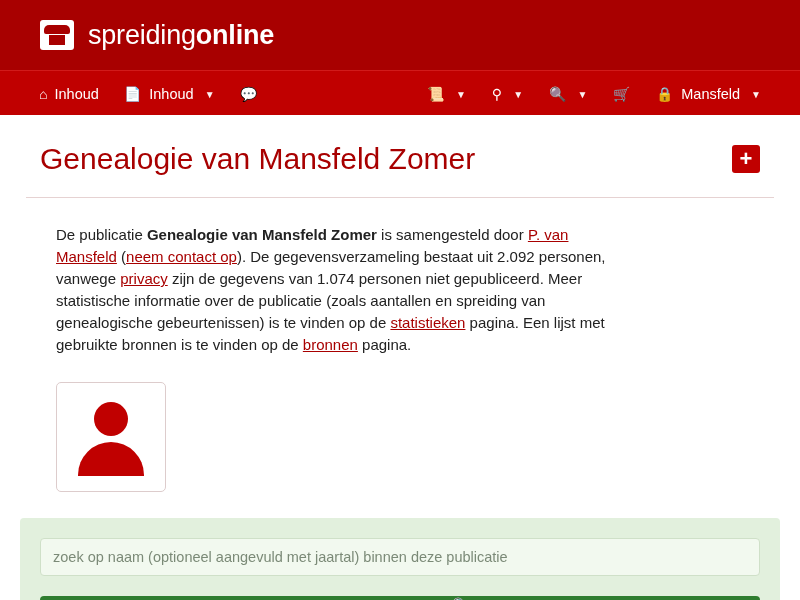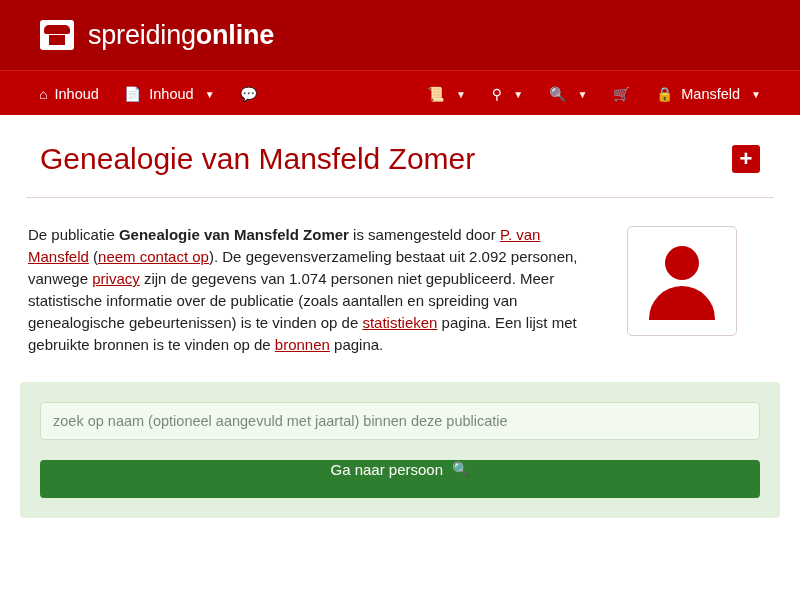--- a/index.html
+++ b/index.html
@@ -122,22 +122,23 @@
   }
   .title-rule {
     margin: 20px 26px 0 26px;
     border: 0;
     border-top: 1px solid #e6d2d2;
   }
 
   
   .intro-row {
     display: flex;
-    padding: 26px 40px 0 28px;
+    padding: 26px 40px 0 56px;
     gap: 24px;
+    flex-direction: column;
   }
   .intro-text {
     flex: 1;
     font-size: 15px;
     line-height: 22px;
     color: #222222;
     max-width: 575px;
   }
   .intro-text a {
     color: #a80000;

